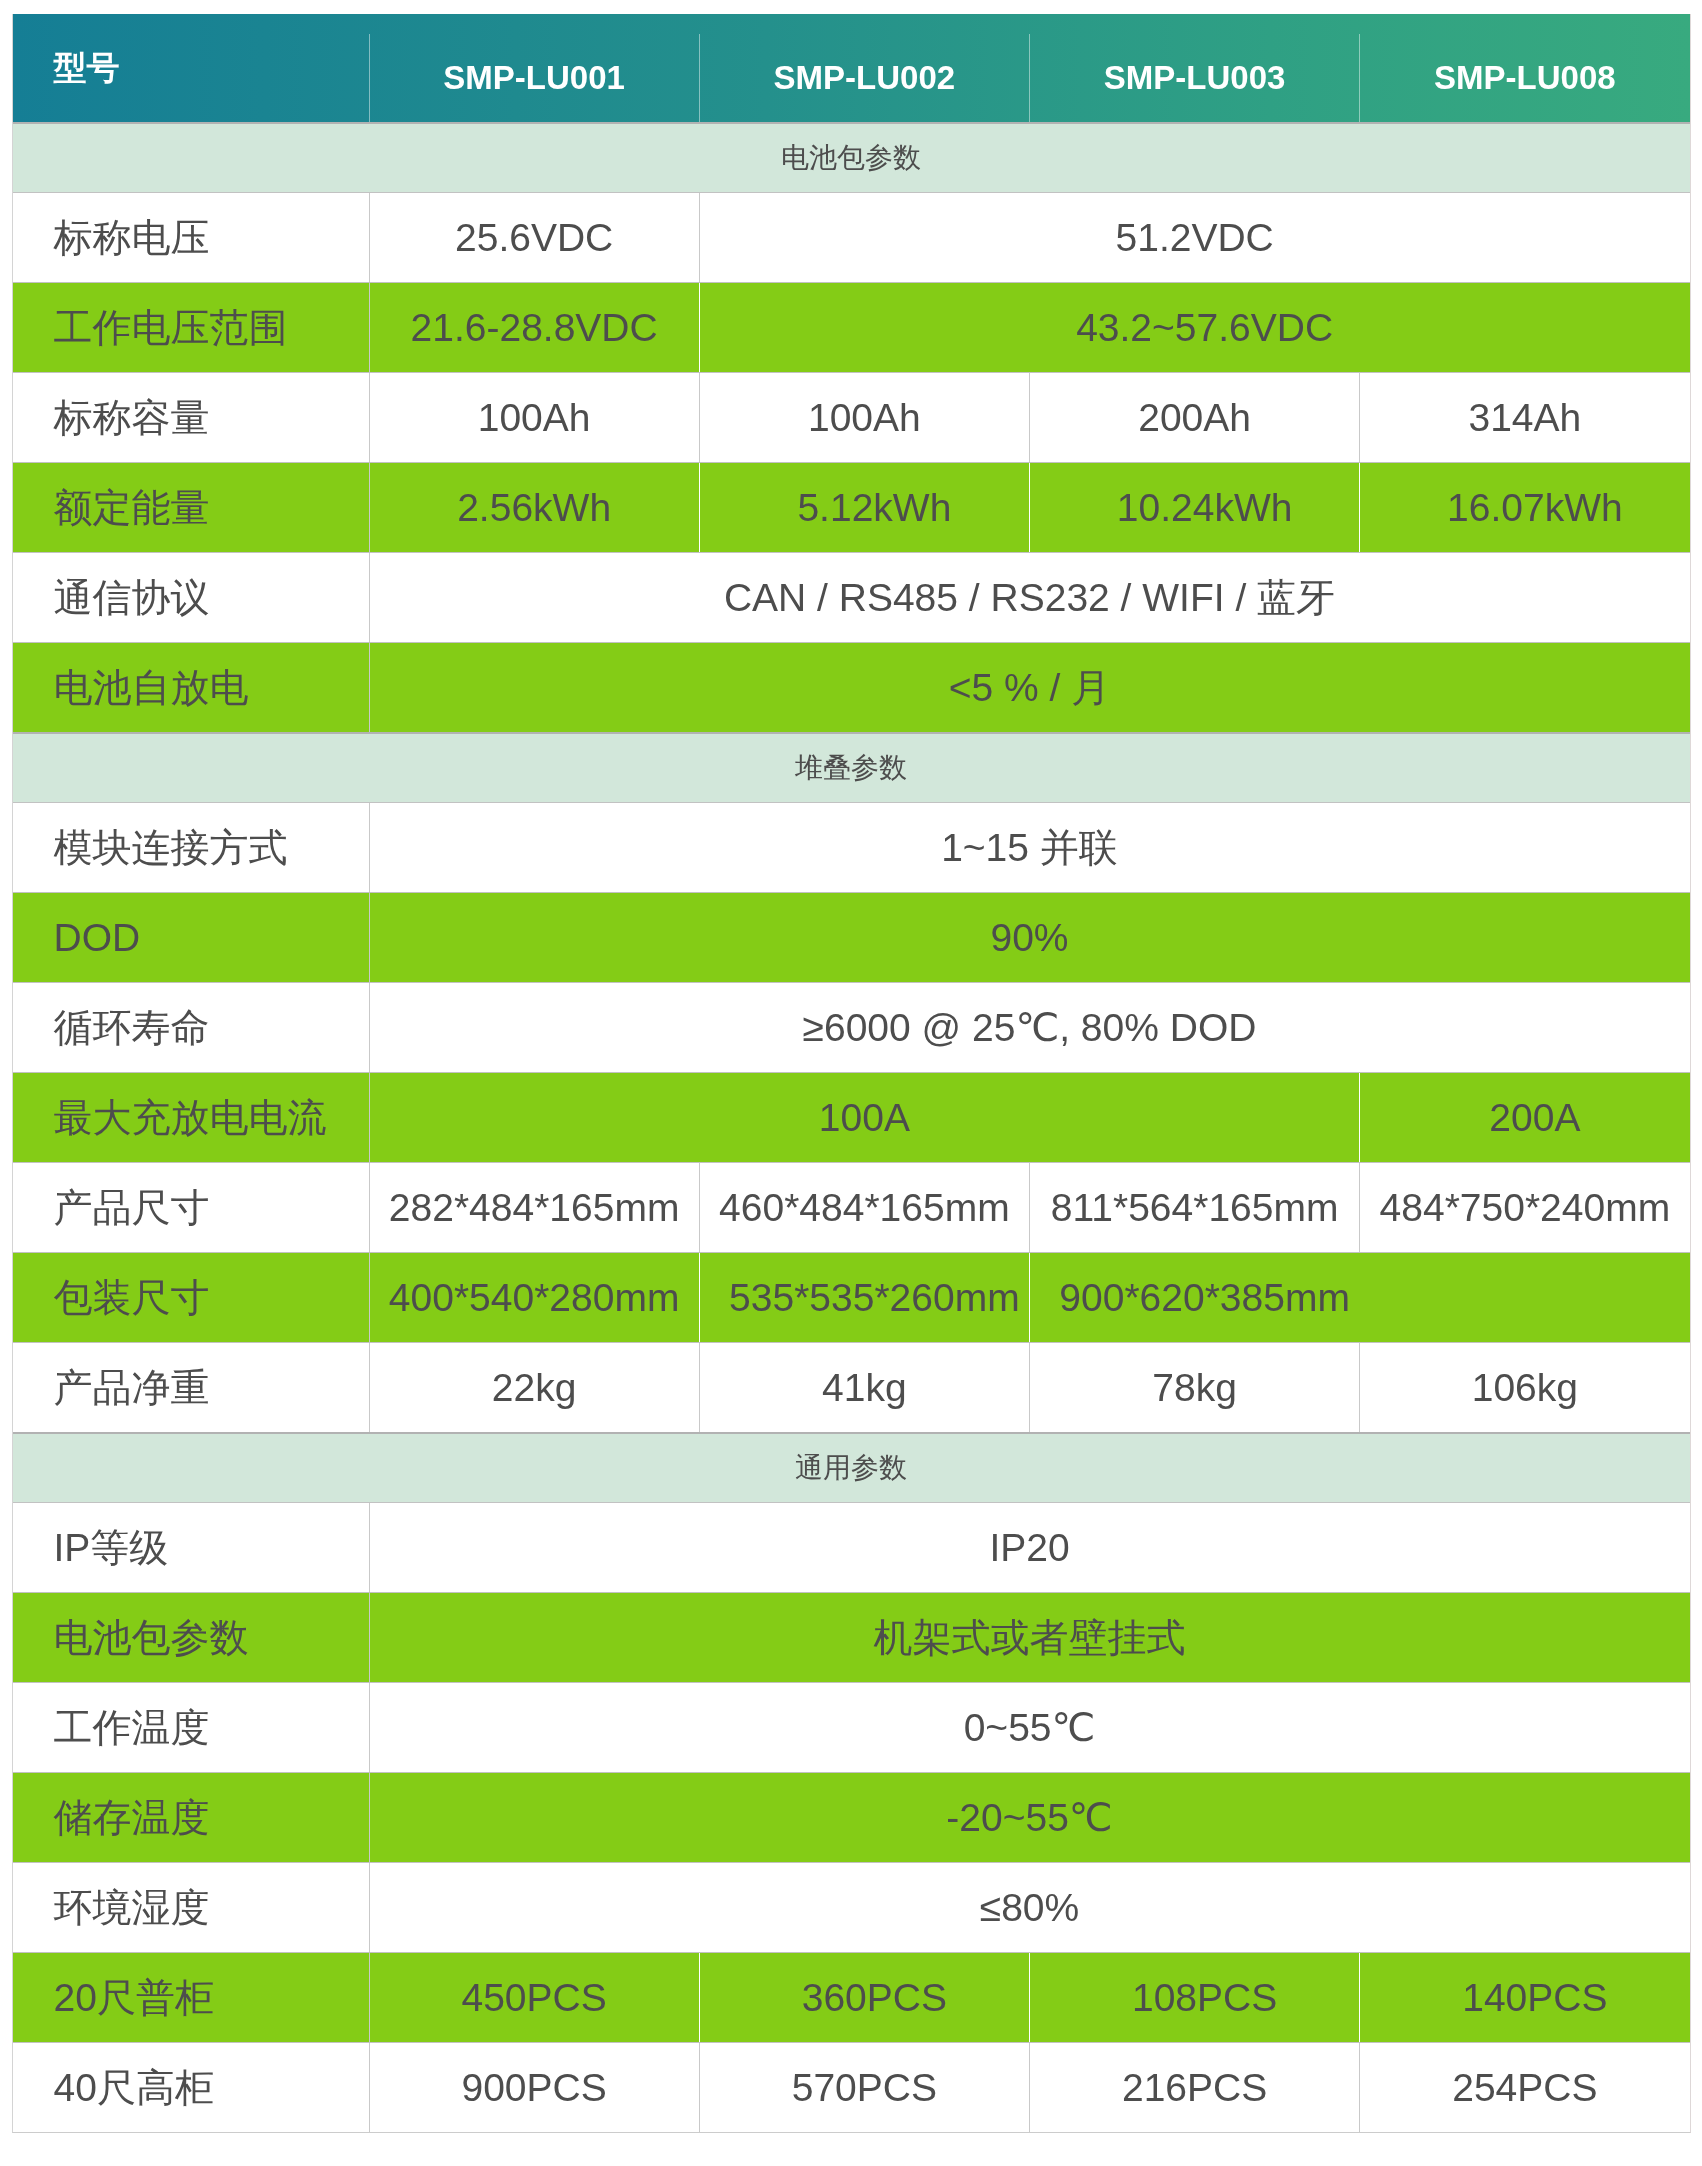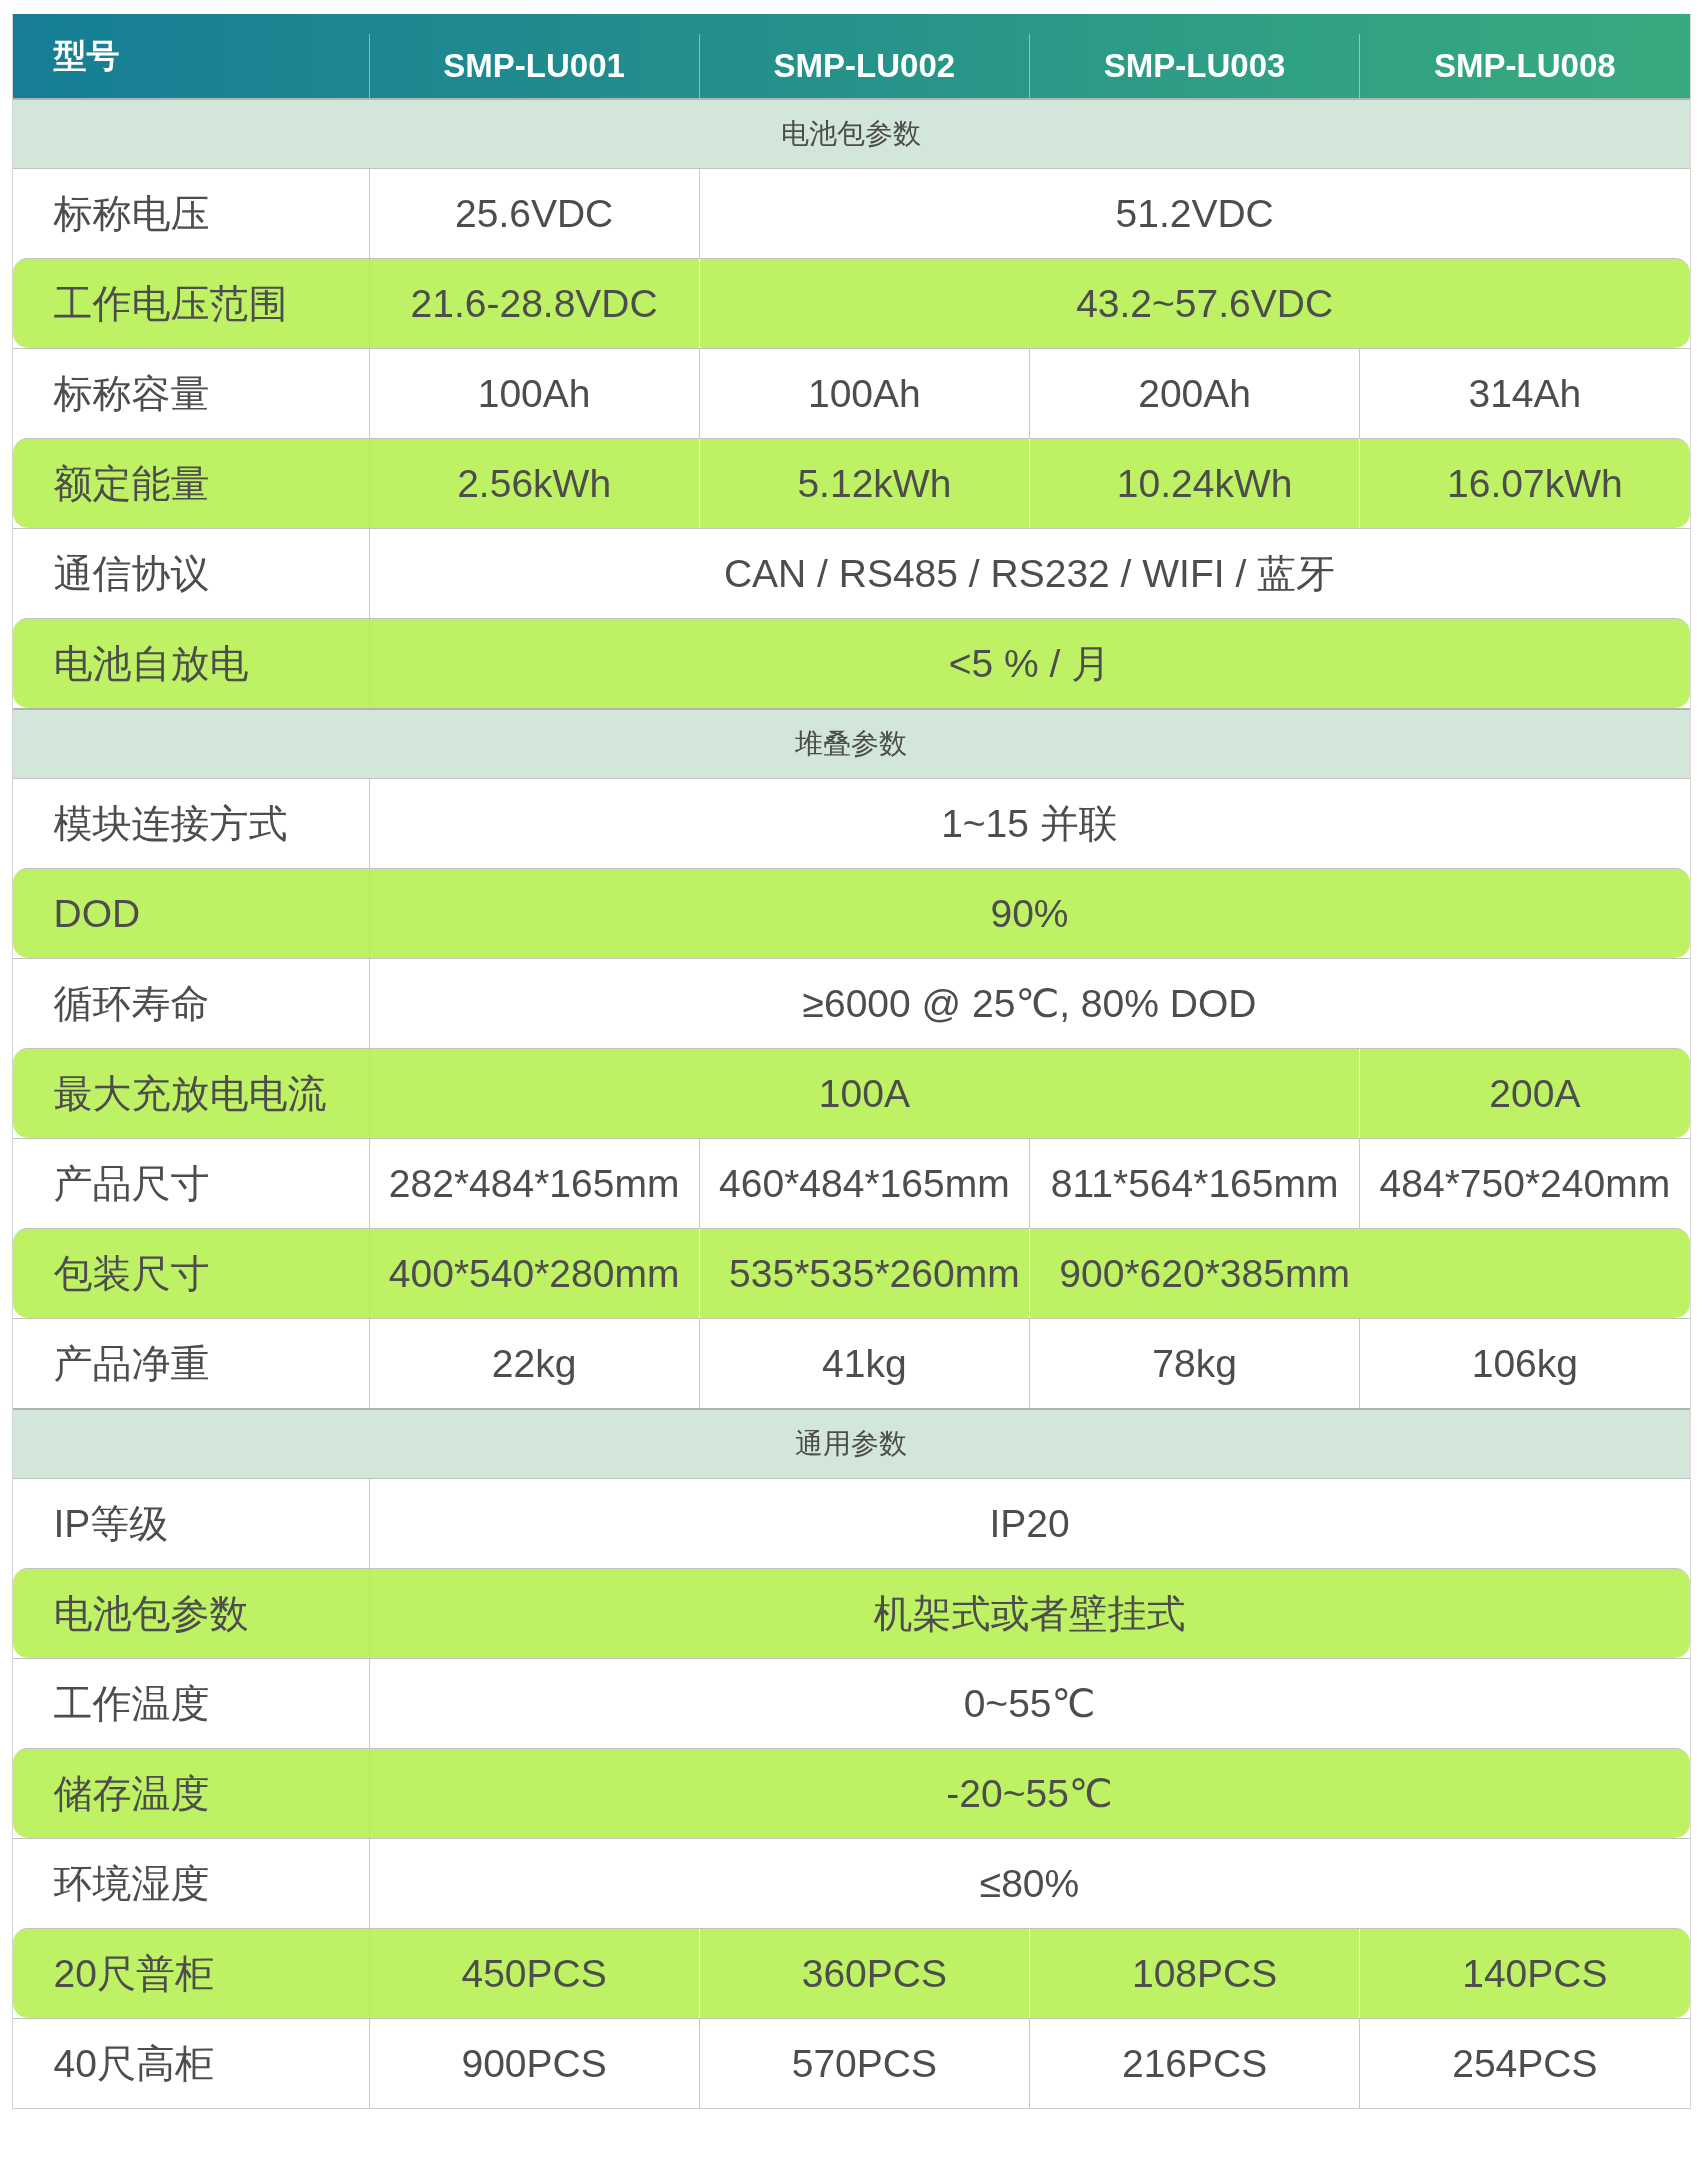--- a/index.html
+++ b/index.html
@@ -2,30 +2,30 @@
 <html style="font-size:14px"><head>
 <meta charset="utf-8">
 <style>
   * { margin:0; padding:0; box-sizing:border-box; }
   html,body { width:1702px; height:2166px; background:#ffffff;
     font-family:"Liberation Sans","DejaVu Sans",sans-serif; color:#4d4d4d; }
   .spec-table { position:absolute; left:11.5px; top:14px; width:1679px;
     display:flex; flex-direction:column;
     border-left:1.8px solid #d4d4d4; border-right:1.8px solid #ded8d8; border-bottom:1.8px solid #cccccc; }
   .row { display:grid; grid-template-columns:356px 1fr 1fr 1fr 1fr; }
-  .row.header { height:84px;
+  .row.header { height:108px;
     background:linear-gradient(90deg,#157e95 0%,#24908c 45%,#2fa084 75%,#38aa7f 100%);
     color:#ffffff; font-size:33px; font-weight:bold; }
   .hcell { display:flex; align-items:center; justify-content:center; }
   .hcell.first { justify-content:flex-start; padding-left:41px; }
   .hcell + .hcell { border-left:1.8px solid rgba(255,255,255,0.45);margin-top:20px; }
   .section { height:70px; display:flex; align-items:center; justify-content:center;
     background:#d2e7da; font-size:28px; border-top:2.7px solid #b2b2b2; }
   .row.data { height:90px; border-top:1.8px solid #c2c2c2; background:#ffffff; font-size:39px; }
-  .row.data.alt { background:#bef264;border-radius:15px; }
+  .row.data.alt { background:#84cc16; }
   .label { display:flex; align-items:center; padding-left:41px; }
   .val { display:flex; align-items:center; justify-content:center; border-left:1.8px solid #c9c9c9; }
   .alt .val.inner { border-left-color:#ffffff;padding-left:20px; }
   .span3 { grid-column:span 3; }
   .span4 { grid-column:span 4; }
 </style>
 </head>
 <body>
 
 <div class="spec-table">

